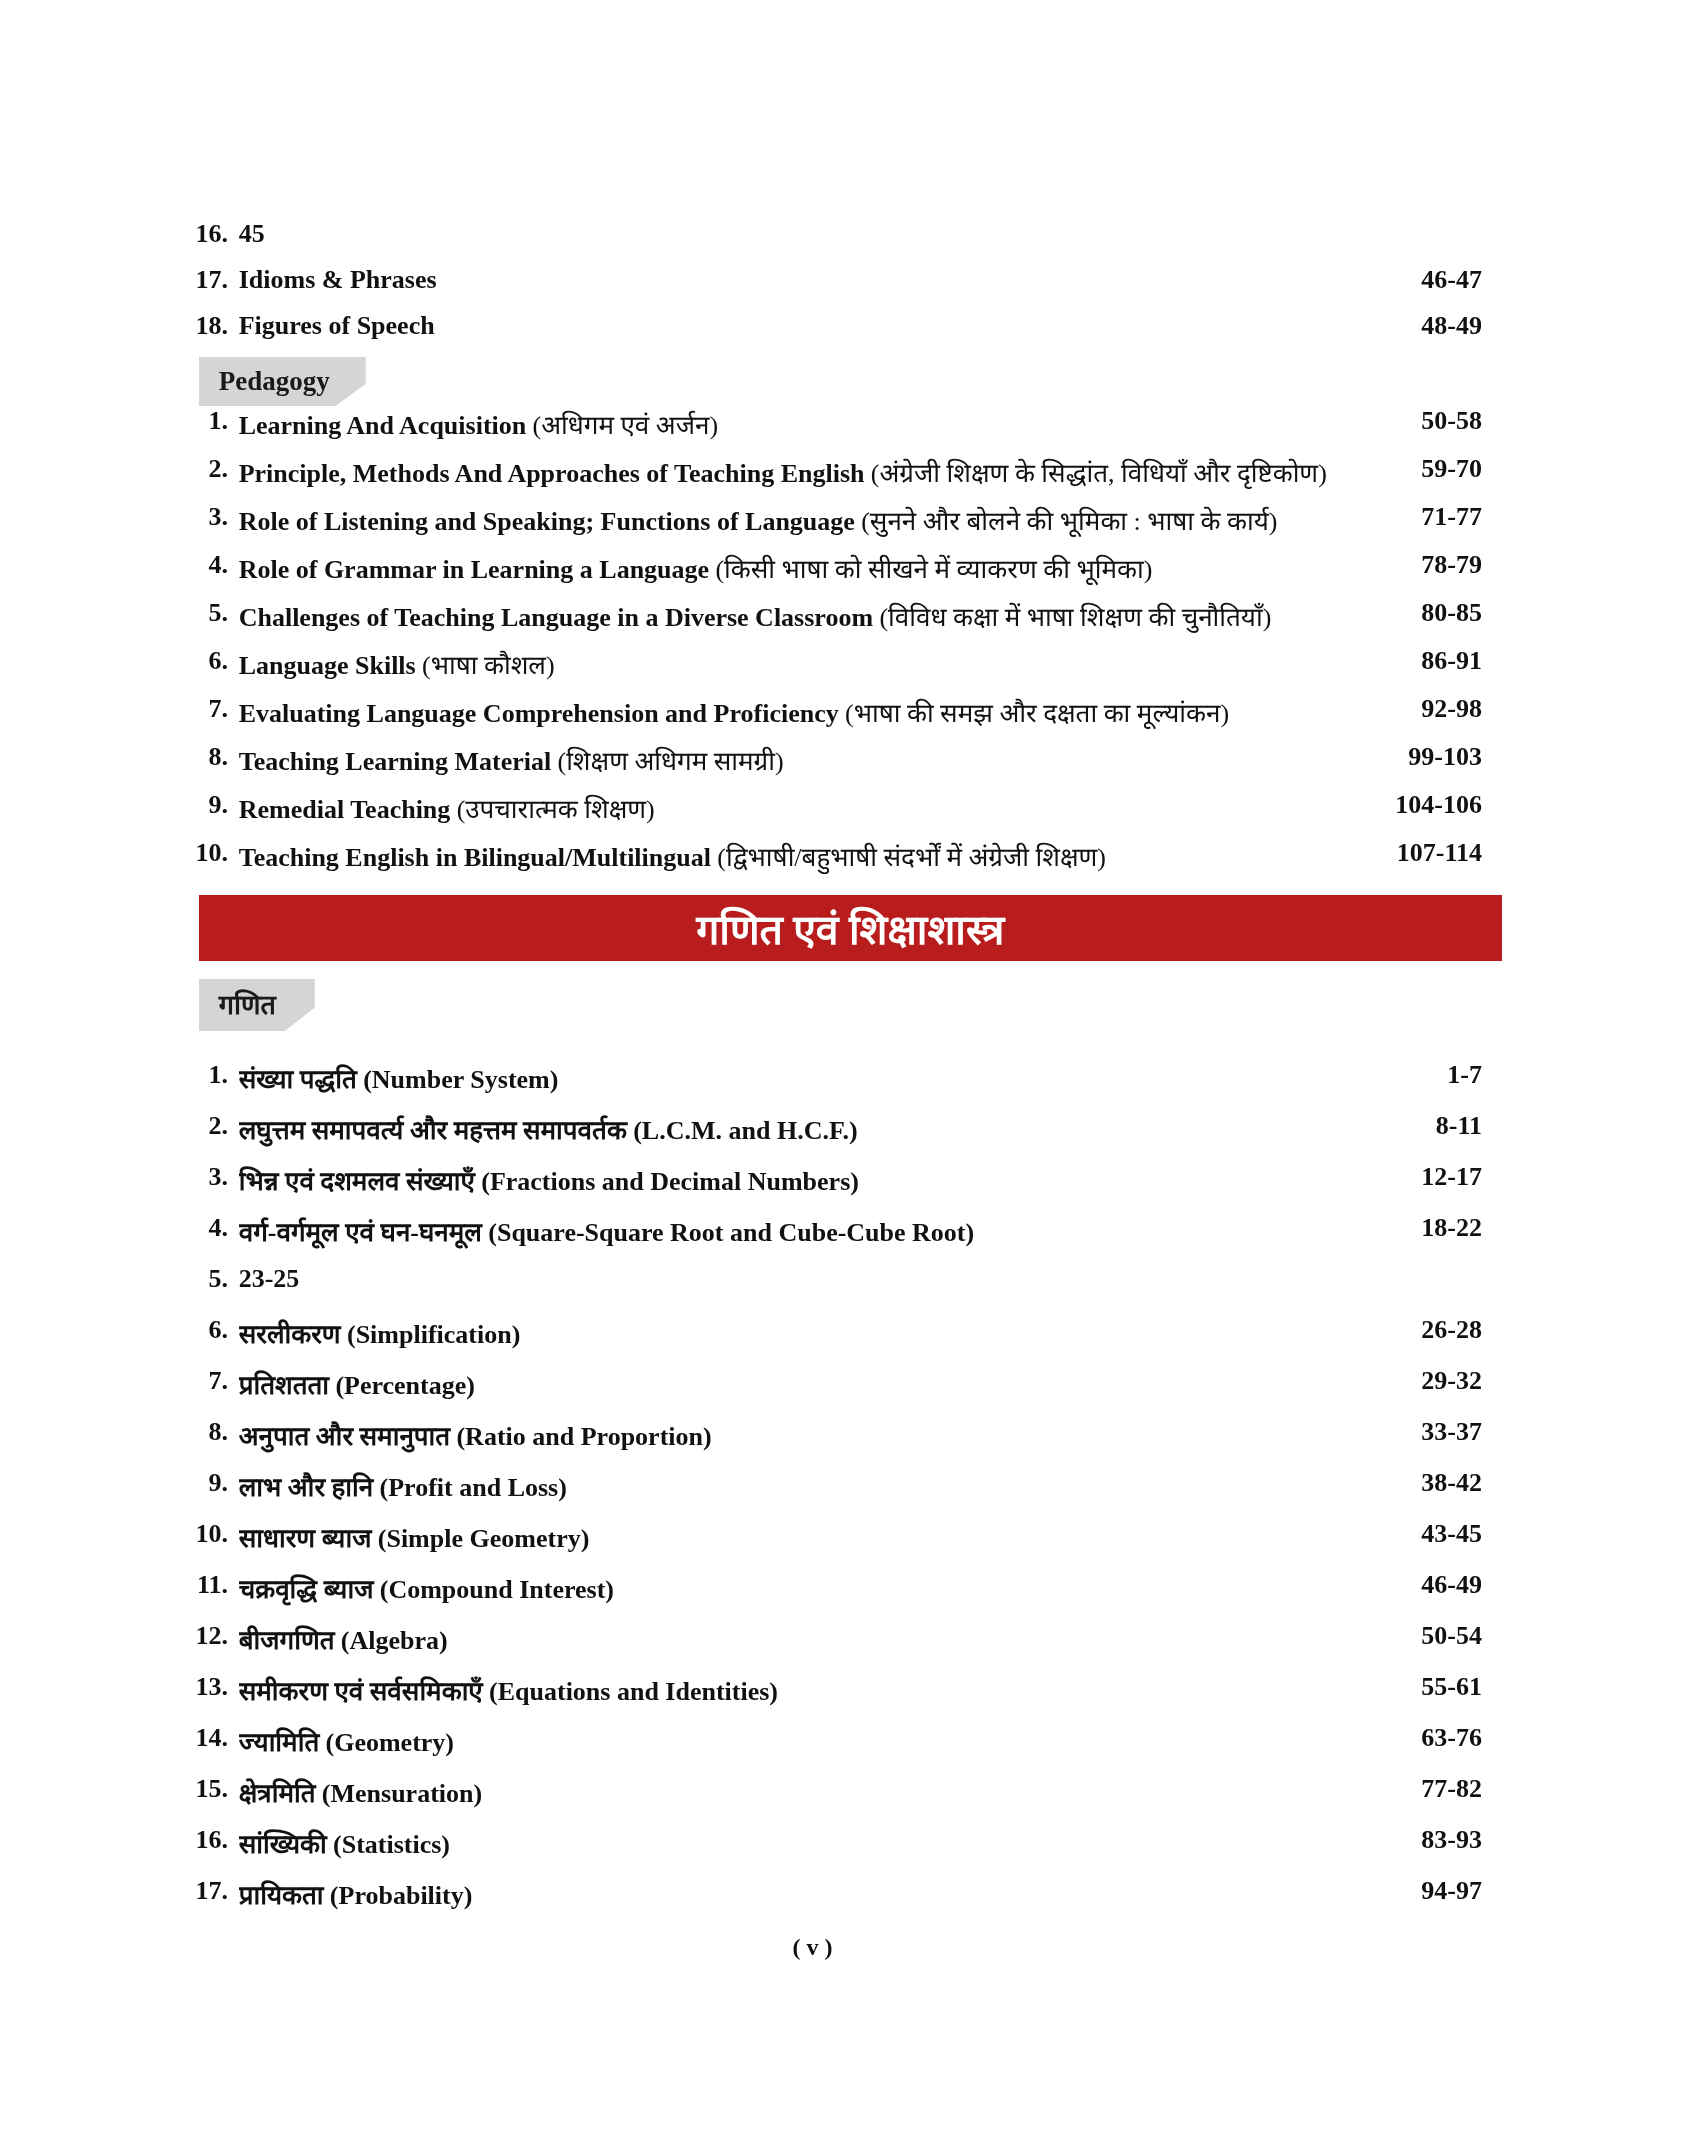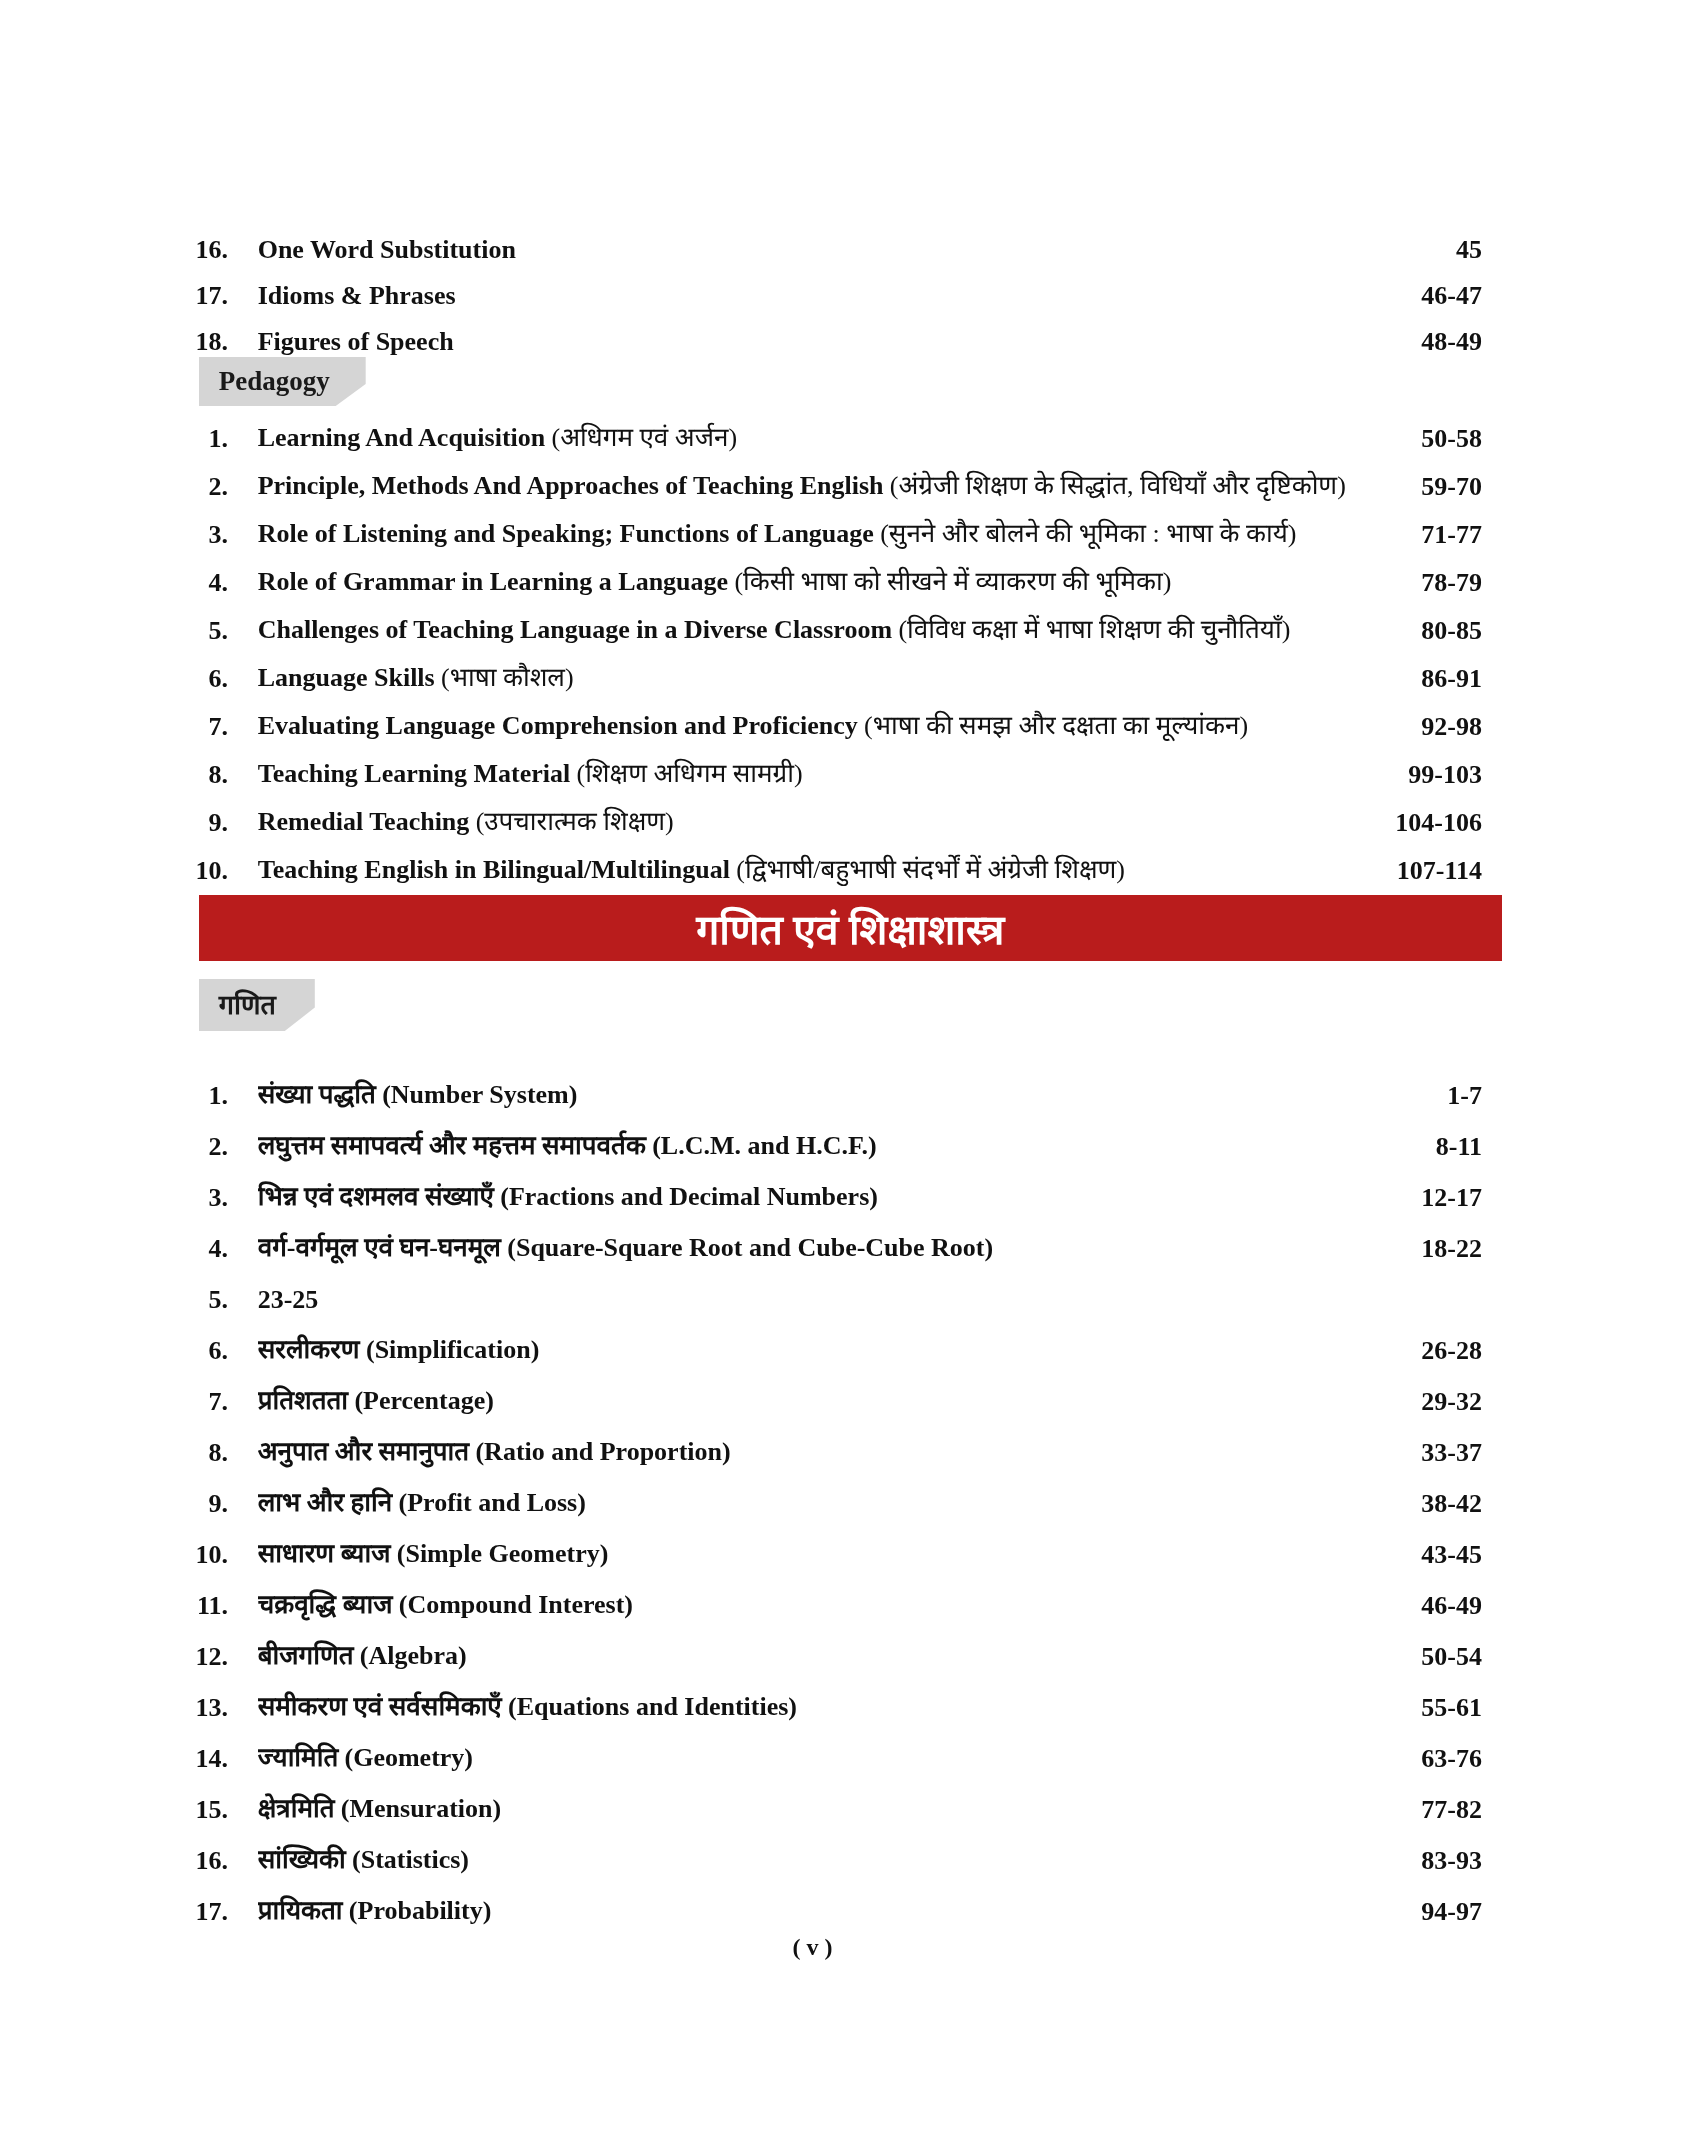--- a/index.html
+++ b/index.html
@@ -14,22 +14,21 @@
   }
   .content{
     position:absolute;
     left:143px;
     top:219px;
     width:1339px;
   }
   .toc-list{}
   .row{
     display:flex;
-    align-items:flex-end;
-    gap:19px;
+    align-items:flex-start;
   }
   .s1 .row{height:46px;}
   .s2 .row{height:48px;}
   .s3 .row{height:51px;}
   .num{
     flex:none;
     width:85px;
     text-align:right;
     font-weight:700;
     font-size:26px;
@@ -100,21 +99,20 @@
 </style>
 </head>
 <body>
 
 <div class="page">
   <div class="content">
 
     <div class="toc-list s1">
         <div class="row">
           <span class="num">16.</span>
-          <span class="title"><span class="t-en">One Word Substitution</span></span>
           <span class="pages">45</span>
         </div>
         <div class="row">
           <span class="num">17.</span>
           <span class="title"><span class="t-en">Idioms &amp; Phrases</span></span>
           <span class="pages">46-47</span>
         </div>
         <div class="row">
           <span class="num">18.</span>
           <span class="title"><span class="t-en">Figures of Speech</span></span>

